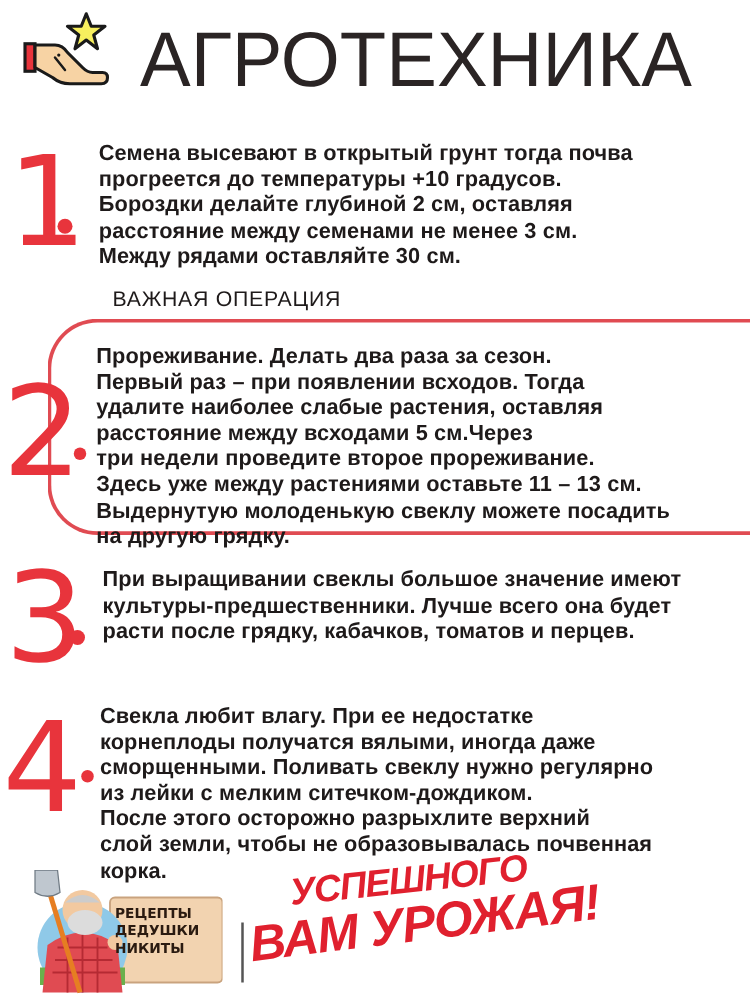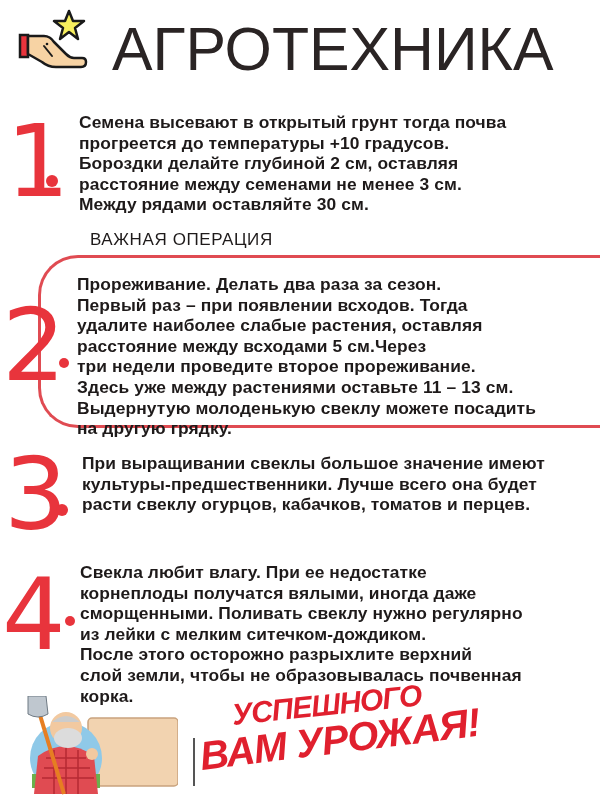--- a/index.html
+++ b/index.html
@@ -63,21 +63,21 @@
 Здесь уже между растениями оставьте 11 – 13 см.
 Выдернутую молоденькую свеклу можете посадить
 на другую грядку.</div>
 </div>
 
 <div>
   <div class="big-num" style="left:4px; top:445px;">3</div>
   <div class="dot" style="left:56px; top:504px;"></div>
   <div class="para" style="left:82px; top:453px;">При выращивании свеклы большое значение имеют
 культуры-предшественники. Лучше всего она будет
-расти свеклу огурцов, кабачков, томатов и перцев.</div>
+расти после грядку, кабачков, томатов и перцев.</div>
 </div>
 
 <div>
   <div class="big-num" style="left:2px; top:565px;">4</div>
   <div class="dot" style="left:65px; top:616px; width:10px; height:10px;"></div>
   <div class="para" style="left:80px; top:538px;margin-top:24px;">Свекла любит влагу. При ее недостатке
 корнеплоды получатся вялыми, иногда даже
 сморщенными. Поливать свеклу нужно регулярно
 из лейки с мелким ситечком-дождиком.
 После этого осторожно разрыхлите верхний
@@ -92,16 +92,19 @@
     <rect x="14" y="78" width="68" height="14" fill="#6ab04c"></rect>
     <path d="M20,60 Q48,40 76,60 L80,98 L16,98 Z" fill="#e04b52"></path>
     <path d="M28,62 L68,62 M26,72 L72,72 M24,82 L76,82 M36,54 L36,98 M48,50 L48,98 M60,54 L60,98" stroke="#b52a33" stroke-width="1.5"></path>
     <circle cx="48" cy="32" r="16" fill="#f2c9a0"></circle>
     <ellipse cx="50" cy="42" rx="14" ry="10" fill="#dcdcdc"></ellipse>
     <path d="M34,26 Q48,14 62,26" fill="#cccccc"></path>
     <line x1="18" y1="6" x2="46" y2="98" stroke="#e67e22" stroke-width="4"></line>
     <path d="M10,0 L28,0 L30,18 Q20,24 10,18 Z" fill="#bfc7cf" stroke="#6f7a84" stroke-width="1"></path>
     <circle cx="74" cy="58" r="6" fill="#f2c9a0"></circle>
   </svg>
+  <div class="logo-text">РЕЦЕПТЫ
+ДЕДУШКИ
+НИКИТЫ</div>
   <div class="divider"></div>
   <div class="slogan-top">УСПЕШНОГО</div>
   <div class="slogan-bottom">ВАМ УРОЖАЯ!</div>
 </div>
 
 </body></html>

